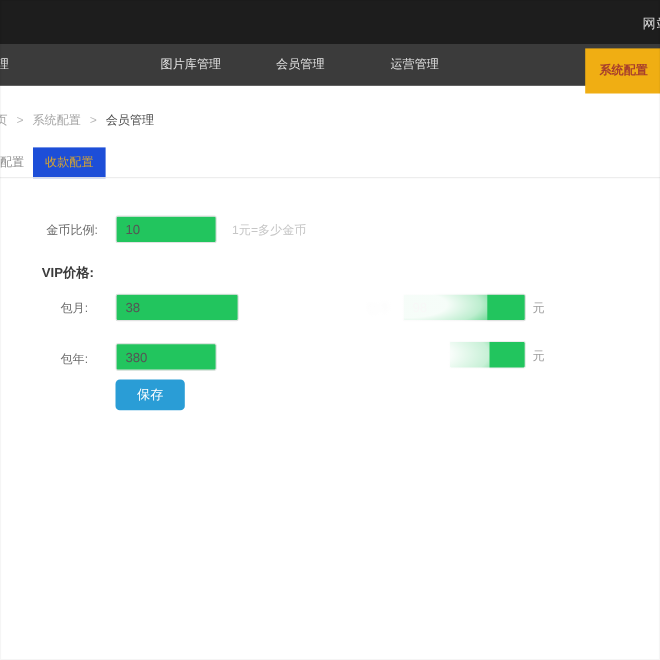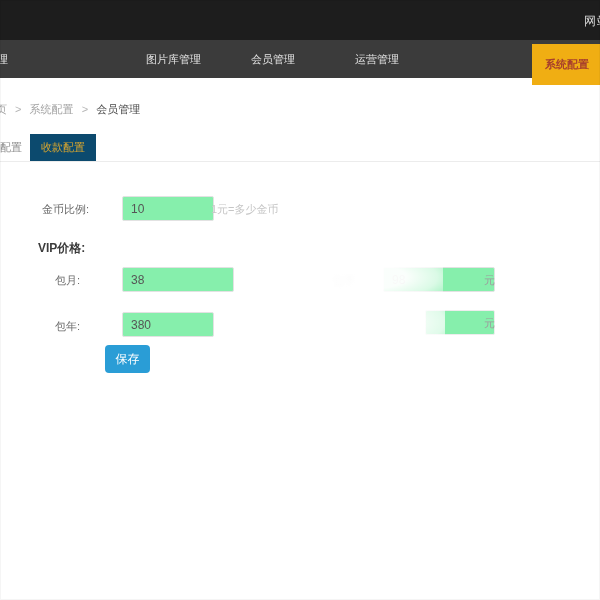--- a/index.html
+++ b/index.html
@@ -41,31 +41,30 @@
   .tab-active {
     position:absolute; left:30px; top:134px; width:66px; height:28px;
     background:#333333; color:#d9a62e; font-size:11px; text-align:center; line-height:28px;
     cursor:pointer;
   }
 
   
   .f-label { position:absolute; font-size:11px; color:#6b6b6b; white-space:nowrap; }
   .f-label.section { font-weight:bold; color:#3c3c3c; font-size:12px; }
   .f-input {
-    position:absolute; height:25px; border:1px solid #e2e2e2; background:#86efac;
+    position:absolute; height:25px; border:1px solid #e2e2e2; background:#22c55e;
     font-size:12px; color:#555; padding:0 8px; outline:none; border-radius:2px;
     font-family:"Liberation Sans","DejaVu Sans",sans-serif;
-    margin-left:17px;
   }
   .hint { position:absolute; font-size:11px; color:#c6c6c6; white-space:nowrap; }
   .suffix { position:absolute; font-size:11px; color:#9d9d9d; }
   .blurred { filter:blur(1.6px); opacity:.55; }
 
   .save-btn {
-    position:absolute; left:105px; top:345px; width:45px; height:28px;
+    position:absolute; left:105px; top:345px; width:63px; height:28px;
     background:#2a9dd6; border:none; border-radius:4px; color:#fff; font-size:12px;
     cursor:pointer; font-family:"Liberation Sans","DejaVu Sans",sans-serif;
     filter:blur(.3px);
   }
 
   
   .smudge { position:absolute; pointer-events:none; }
   .smudge.s1 { left:298px; top:253px; width:145px; height:48px;
     background:radial-gradient(ellipse at center, rgba(255,255,255,.96) 35%, rgba(255,255,255,.7) 65%, rgba(255,255,255,0) 100%); }
   .smudge.s2 { left:285px; top:293px; width:160px; height:58px;
@@ -95,21 +94,21 @@
 
   <div class="breadcrumb">
     <span class="crumb">页</span>
     <span class="sep">&gt;</span>
     <span class="crumb">系统配置</span>
     <span class="sep">&gt;</span>
     <span class="crumb current">会员管理</span>
   </div>
 
   <span class="tab-inactive">配置</span>
-  <div class="tab-active" id="tab-active" style="background: #0c4a6e; color: rgb(217, 166, 46); font-family: Liberation Mono, monospace;">收款配置</div>
+  <div class="tab-active" id="tab-active" style="background: #1d4ed8; color: rgb(217, 166, 46);">收款配置</div>
   <div class="tabs-line"></div>
 
   <span class="f-label" style="left:42px; top:202px;">金币比例:</span>
   <input class="f-input" style="left: 105px; top: 196px; width: 92px;" type="text" value="10">
   <span class="hint" style="left:211px; top:202px;">1元=多少金币</span>
 
   <span class="f-label section" style="left:38px; top:240px;">VIP价格:</span>
 
   <span class="f-label" style="left:55px; top:273px;">包月:</span>
   <input class="f-input" style="left: 105px; top: 267px; width: 112px;" type="text" value="38">

